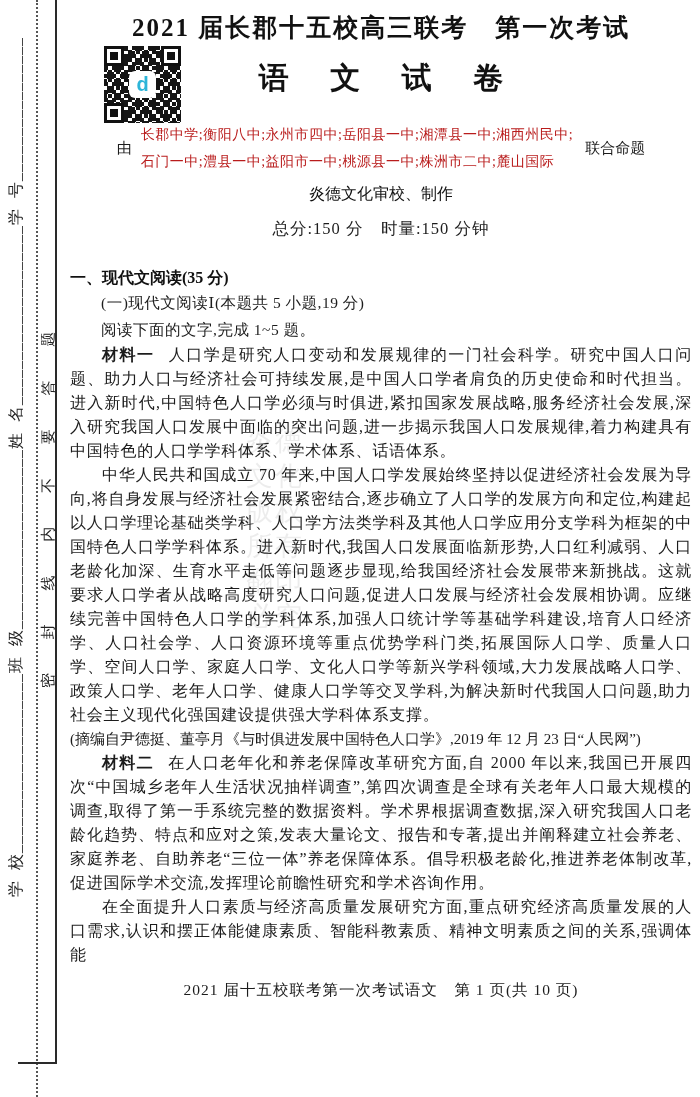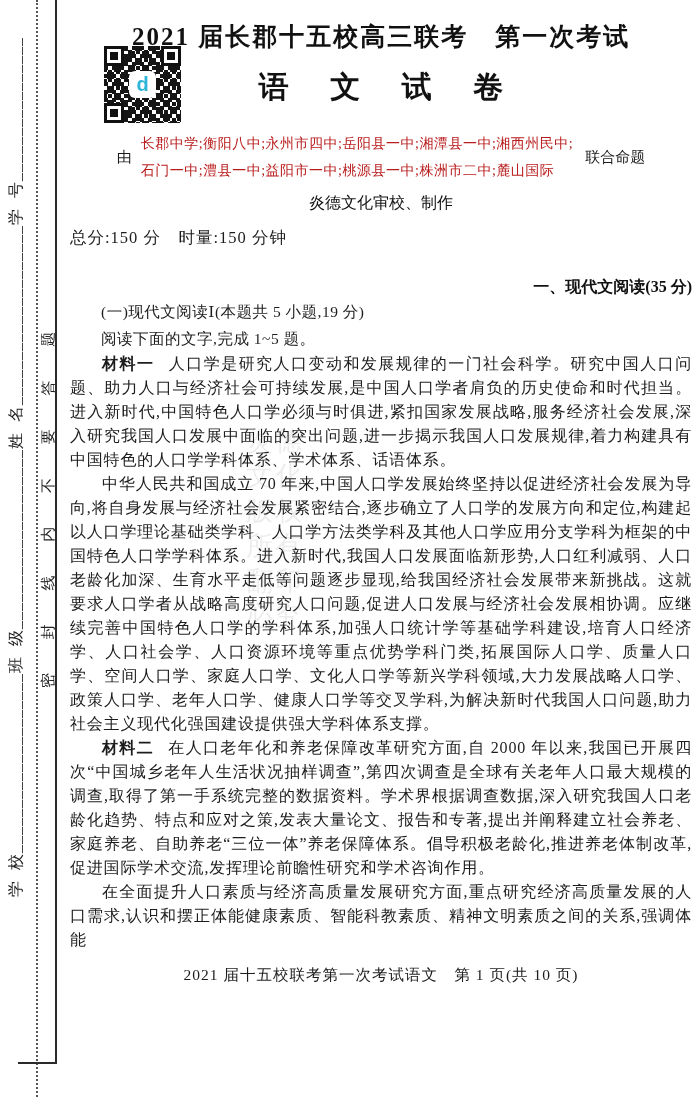--- a/index.html
+++ b/index.html
@@ -35,21 +35,21 @@
     position:absolute;left:40px;top:688px;width:405px;
     transform:rotate(-90deg);transform-origin:0 0;
     font-size:15px;line-height:16px;white-space:pre;
     letter-spacing:15px;color:#222;
   }
 
   
   .main{margin:0 8px 0 70px;position:relative;}
 
   .exam-title{
-    padding-top:20px;text-align:center;
+    padding-top:11px;text-align:center;
     font-size:25px;font-weight:bold;letter-spacing:2px;color:#111;
   }
   .paper-title{
     margin-top:13px;text-align:center;
     font-size:30px;line-height:42px;font-weight:600;
     letter-spacing:17px;text-indent:17px;color:#111;
   }
 
   
   .qr{
@@ -86,27 +86,27 @@
   .org-prefix{font-size:15px;margin-right:9px;color:#1c1c1c;}
   .schools{font-size:14px;line-height:27px;letter-spacing:0.5px;color:#b91c1c;}
   .org-suffix{font-size:15px;margin-left:12px;color:#1c1c1c;}
 
   .producer{
     margin-top:8px;text-align:center;
     font-family:"Liberation Sans","DejaVu Sans",sans-serif;
     font-size:16px;font-weight:normal;line-height:22px;color:#111;
   }
   .score-time{
-    margin-top:13px;text-align:left;
+    margin-top:13px;text-align:center;
     font-size:16.5px;line-height:22px;letter-spacing:1px;color:#1c1c1c;
   }
 
   
   .section-heading{
-    margin-top:27px;font-size:16px;font-weight:bold;line-height:22px;color:#111;text-align:right;
+    margin-top:27px;font-size:16px;font-weight:bold;line-height:22px;color:#111;
   }
   .subline{
     font-size:15.5px;line-height:27px;text-indent:2em;letter-spacing:0.5px;
   }
   .para{
     margin:0;font-size:16px;line-height:24px;
     text-align:justify;text-indent:2em;letter-spacing:0.8px;color:#1c1c1c;
   }
   .para .lead{font-weight:bold;margin-right:0.9em;}
   .attribution{
@@ -172,20 +172,21 @@
   <div class="section-heading">一、现代文阅读(35 分)</div>
 
   <div class="subline">(一)现代文阅读Ⅰ(本题共 5 小题,19 分)</div>
 
   <div class="subline">阅读下面的文字,完成 1~5 题。</div>
 
   <p class="para"><b class="lead">材料一</b><span>人口学是研究人口变动和发展规律的一门社会科学。研究中国人口问题、助力人口与经济社会可持续发展,是中国人口学者肩负的历史使命和时代担当。进入新时代,中国特色人口学必须与时俱进,紧扣国家发展战略,服务经济社会发展,深入研究我国人口发展中面临的突出问题,进一步揭示我国人口发展规律,着力构建具有中国特色的人口学学科体系、学术体系、话语体系。</span></p>
 
   <p class="para">中华人民共和国成立 70 年来,中国人口学发展始终坚持以促进经济社会发展为导向,将自身发展与经济社会发展紧密结合,逐步确立了人口学的发展方向和定位,构建起以人口学理论基础类学科、人口学方法类学科及其他人口学应用分支学科为框架的中国特色人口学学科体系。进入新时代,我国人口发展面临新形势,人口红利减弱、人口老龄化加深、生育水平走低等问题逐步显现,给我国经济社会发展带来新挑战。这就要求人口学者从战略高度研究人口问题,促进人口发展与经济社会发展相协调。应继续完善中国特色人口学的学科体系,加强人口统计学等基础学科建设,培育人口经济学、人口社会学、人口资源环境等重点优势学科门类,拓展国际人口学、质量人口学、空间人口学、家庭人口学、文化人口学等新兴学科领域,大力发展战略人口学、政策人口学、老年人口学、健康人口学等交叉学科,为解决新时代我国人口问题,助力社会主义现代化强国建设提供强大学科体系支撑。</p>
 
+  <p class="attribution">(摘编自尹德挺、董亭月《与时俱进发展中国特色人口学》,2019 年 12 月 23 日“人民网”)</p>
 
   <p class="para"><b class="lead">材料二</b><span>在人口老年化和养老保障改革研究方面,自 2000 年以来,我国已开展四次“中国城乡老年人生活状况抽样调查”,第四次调查是全球有关老年人口最大规模的调查,取得了第一手系统完整的数据资料。学术界根据调查数据,深入研究我国人口老龄化趋势、特点和应对之策,发表大量论文、报告和专著,提出并阐释建立社会养老、家庭养老、自助养老“三位一体”养老保障体系。倡导积极老龄化,推进养老体制改革,促进国际学术交流,发挥理论前瞻性研究和学术咨询作用。</span></p>
 
 
   <p class="para">在全面提升人口素质与经济高质量发展研究方面,重点研究经济高质量发展的人口需求,认识和摆正体能健康素质、智能科教素质、精神文明素质之间的关系,强调体能</p>
 
   <div class="page-footer">2021 届十五校联考第一次考试语文　第 1 页(共 10 页)</div>
 
 </div>
 

